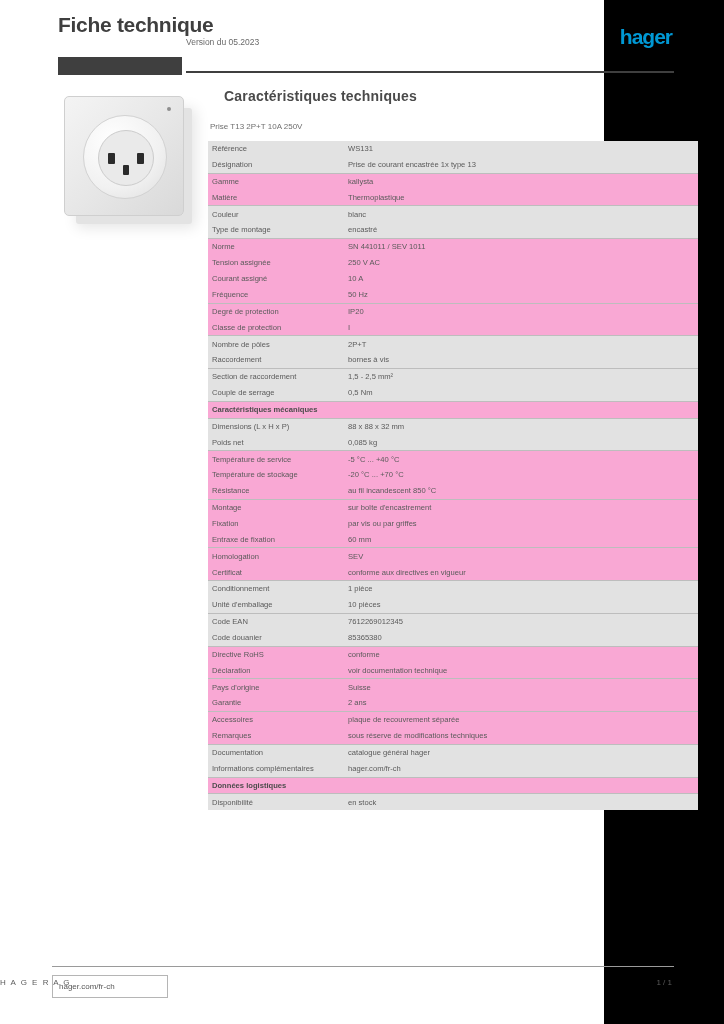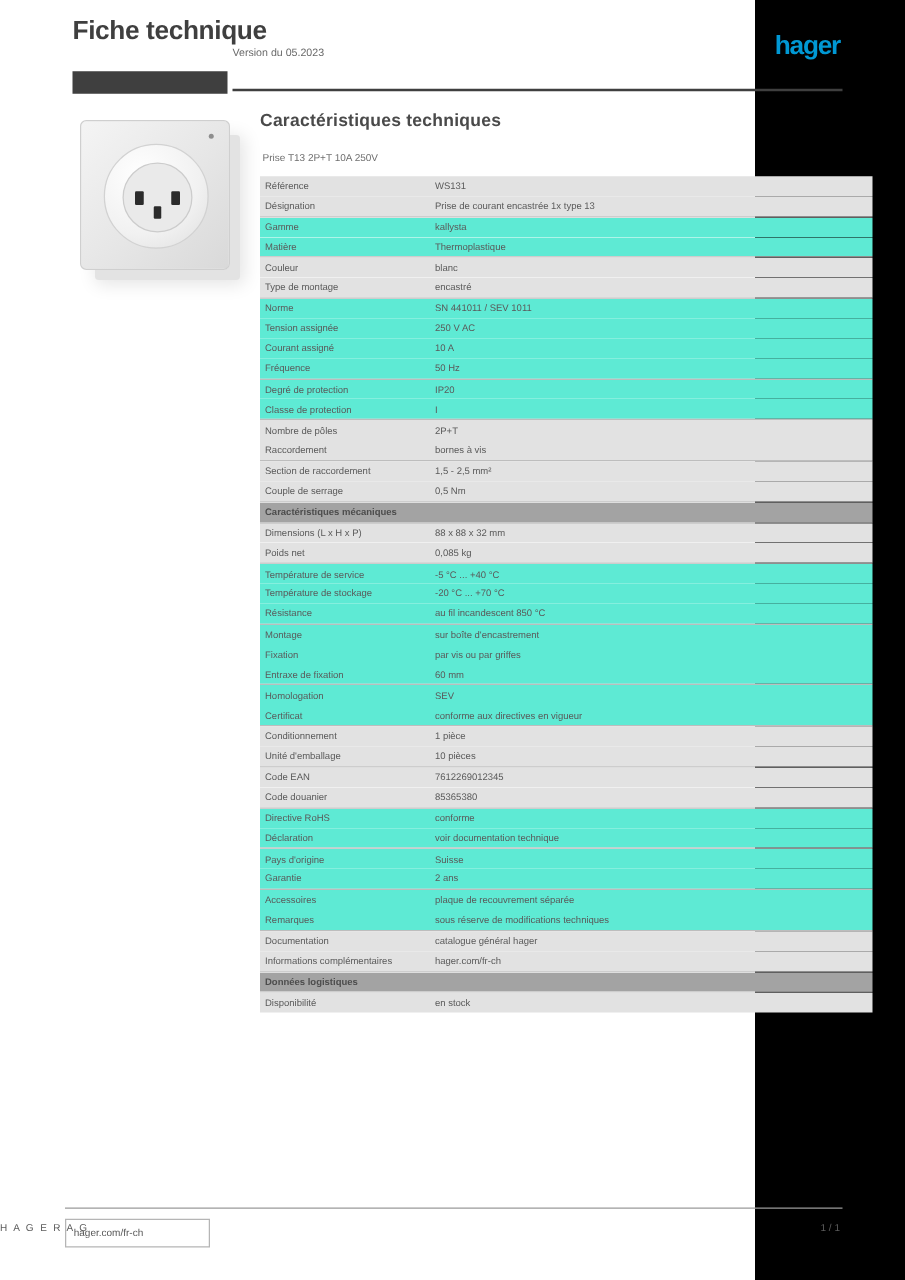--- a/index.html
+++ b/index.html
@@ -127,21 +127,21 @@
     position: absolute;
     left: 208px;
     top: 88px;
     width: 474px;
   }
   .section-title {
     font-size: 14px;
     font-weight: bold;
     color: #4a4a4a;
     letter-spacing: 0.2px;
-    margin: 0 0 18px 0;
+    margin: 0 0 18px 16px;
     filter: blur(0.3px);
   }
   .caption {
     font-size: 8px;
     color: #6f6f6f;
     margin: 0 0 10px 2px;
     filter: blur(0.2px);
   }
 
   
@@ -154,23 +154,23 @@
     font-size: 7.6px;
     color: #5a5a5a;
     padding: 3.2px 4px 3.2px 4px;
     vertical-align: top;
     line-height: 1.25;
     filter: blur(0.25px);
   }
   td.k { width: 128px; }
   td.v { width: 346px; }
   tr.shade td { background: #e2e2e2; margin-top: 48px; }
-  tr.plain td { background: #5eead4; }
+  tr.plain td { background: #f9a8d4; }
   tr.group td {
-    background: #a3a3a3;
+    background: #f9a8d4;
     font-weight: bold;
     color: #4d4d4d;
   }
   tr.rule td {
     padding: 0;
     height: 1px;
     background: #ffffff;
   }
   tr.rule td .line {
     height: 1px;

